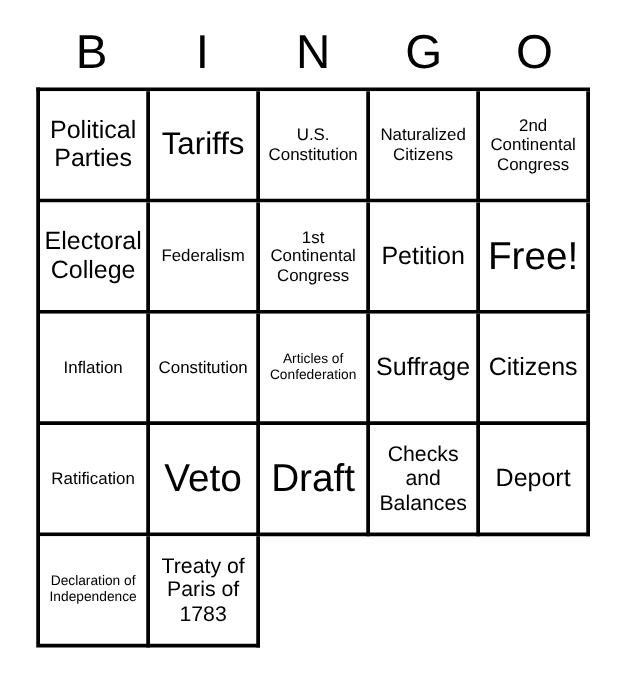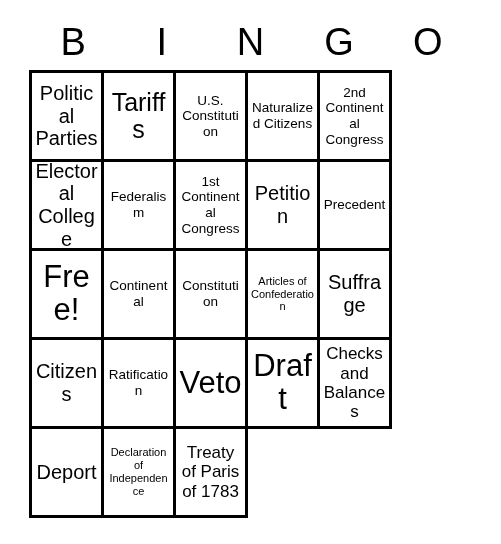--- a/index.html
+++ b/index.html
@@ -42,21 +42,21 @@
     letter-spacing: 0px;
     color: #000000;
     user-select: none;
   }
 
   
   #bingo-grid {
     position: absolute;
     left: 29px;
     top: 70px;
-    width: 363px;
+    width: 443px;
     height: 448px;
     box-sizing: border-box;
     border-top: 3px solid #000000;
     border-left: 3px solid #000000;
     display: grid;
     grid-template-columns: repeat(5, 1fr);
     grid-template-rows: repeat(5, 1fr);
   }
 
   .bingo-cell {
@@ -126,27 +126,24 @@
         <span class="cell-text fs-sm">Federalism</span>
       </div>
     <div class="bingo-cell">
         <span class="cell-text fs-sm">1st Continental Congress</span>
       </div>
     <div class="bingo-cell">
         <span class="cell-text fs-lg">Petition</span>
       </div>
 
     <div class="bingo-cell">
-        <span class="cell-text fs-sm">Precedent</span>
-      </div>
-    <div class="bingo-cell">
         <span class="cell-text fs-xxl">Free!</span>
       </div>
     <div class="bingo-cell">
-        <span class="cell-text fs-sm">Continental</span>
+        <span class="cell-text fs-sm">Inflation</span>
       </div>
     <div class="bingo-cell">
         <span class="cell-text fs-sm">Constitution</span>
       </div>
 
     <div class="bingo-cell">
         <span class="cell-text fs-xs">Articles of Confederation</span>
       </div>
     <div class="bingo-cell">
         <span class="cell-text fs-lg">Suffrage</span>

